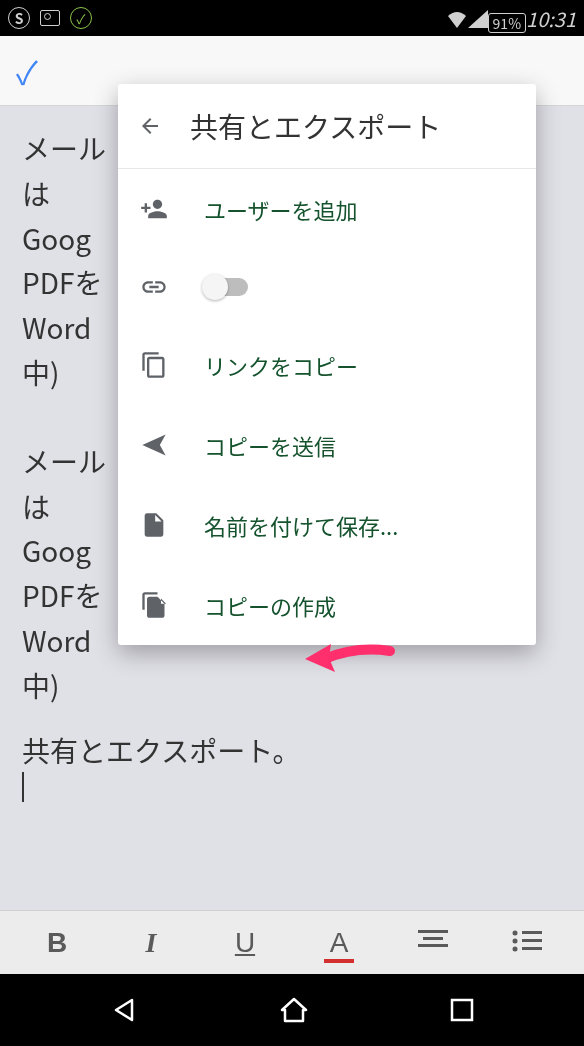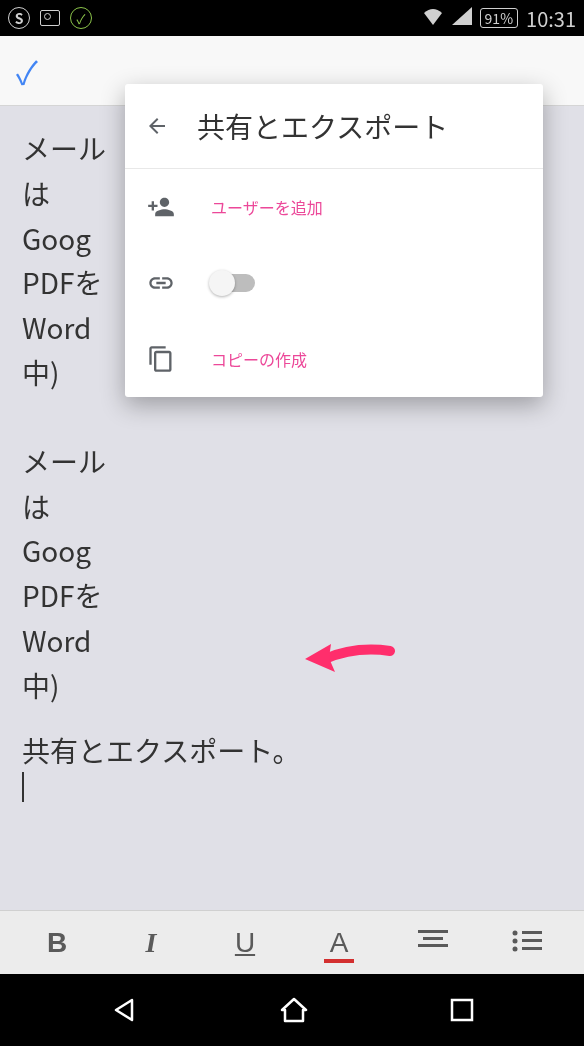--- a/index.html
+++ b/index.html
@@ -14,41 +14,41 @@
     .status-bar {
       height: 36px;
       background: #000;
       display: flex;
       align-items: center;
       padding: 0 8px;
       color: #d0d0d0;
       font-size: 16px;
     }
     .status-left { display: flex; align-items: center; gap: 10px; }
-    .status-right { margin-left: auto; display: flex; align-items: center; gap: 8px; }
+    .status-right { margin-left: auto; display: flex; align-items: flex-end; }
     .skype-icon {
       width: 22px; height: 22px; border: 1.5px solid #d0d0d0; border-radius: 50%;
       display: flex; align-items: center; justify-content: center; font-size: 14px; font-weight: bold;
     }
     .image-icon {
       width: 20px; height: 16px; border: 1.5px solid #d0d0d0; border-radius: 2px; position: relative;
     }
     .image-icon::before {
       content: ""; position: absolute; width: 5px; height: 5px; border-radius: 50%;
       border: 1.5px solid #d0d0d0; top: 2px; left: 3px;
     }
     .check-icon {
       width: 22px; height: 22px; border: 1.5px solid #8bc34a; border-radius: 50%;
       display: flex; align-items: center; justify-content: center; color: #8bc34a; font-size: 13px;
     }
     .battery-box {
       border: 1.5px solid #d0d0d0; border-radius: 3px; padding: 0 4px; font-size: 14px;
       display: flex; align-items: center; height: 20px;
     }
-    .clock { font-size: 20px; font-weight: 400; }
+    .clock { font-size: 20px; font-weight: 400; font-style: italic; }
 
     .app-area {
       background: #e0e0e7;
       height: calc(1046px - 36px - 72px);
       position: relative;
     }
     .toolbar {
       height: 70px;
       background: #f8f8f8;
       border-bottom: 1px solid #d5d5d5;
@@ -101,21 +101,21 @@
       height: 4px; background: #d32f2f;
     }
 
     .modal-backdrop {
       position: absolute;
       top: 0; left: 0; right: 0; bottom: 0;
     }
     .menu-panel {
       position: absolute;
       top: 48px;
-      left: 125px;
+      left: 118px;
       width: 418px;
       background: #fff;
       border-radius: 3px;
       box-shadow: 0 8px 24px rgba(0,0,0,0.3);
     }
     .menu-header {
       display: flex;
       align-items: center;
       padding: 22px 20px;
       border-bottom: 1px solid #e8e8e8;
@@ -129,21 +129,21 @@
     }
     .menu-icon {
       width: 28px;
       height: 28px;
       margin-right: 36px;
       display: flex;
       align-items: center;
       justify-content: center;
       color: #5f6368;
     }
-    .menu-label { color: #ec4899; font-size: 16px; flex: 1; }
+    .menu-label { color: #14532d; font-size: 22px; flex: 1; }
     .toggle {
       width: 44px; height: 18px; background: #bdbdbd; border-radius: 9px; position: relative;
     }
     .toggle::after {
       content: ""; position: absolute; left: -2px; top: -4px; width: 26px; height: 26px;
       background: #f5f5f5; border-radius: 50%; box-shadow: 0 1px 3px rgba(0,0,0,0.3);
     }
 
     .arrow-indicator {
       position: absolute;
@@ -265,26 +265,50 @@
         </span>
         <span class="toggle"></span>
       </div>
 
       <div class="menu-item">
         <span class="menu-icon">
           <svg width="28" height="28" viewBox="0 0 24 24">
               <path d="M16 1H4c-1.1 0-2 .9-2 2v14h2V3h12V1zm3 4H8c-1.1 0-2 .9-2 2v14c0 1.1.9 2 2 2h11c1.1 0 2-.9 2-2V7c0-1.1-.9-2-2-2zm0 16H8V7h11v14z" fill="#5f6368"></path>
             </svg>
         </span>
+        <span class="menu-label">リンクをコピー</span>
+      </div>
+
+      <div class="menu-item">
+        <span class="menu-icon">
+          <svg width="28" height="28" viewBox="0 0 24 24">
+              <path d="M2 12 L22 3 L17 12 L22 21 Z" fill="#5f6368"></path>
+            </svg>
+        </span>
+        <span class="menu-label">コピーを送信</span>
+      </div>
+
+      <div class="menu-item">
+        <span class="menu-icon">
+          <svg width="28" height="28" viewBox="0 0 24 24">
+              <path d="M6 2c-1.1 0-2 .9-2 2v16c0 1.1.9 2 2 2h12c1.1 0 2-.9 2-2V8l-6-6H6zm7 7V3.5L18.5 9H13z" fill="#5f6368"></path>
+            </svg>
+        </span>
+        <span class="menu-label">名前を付けて保存...</span>
+      </div>
+
+
+      <div class="menu-item">
+        <span class="menu-icon">
+          <svg width="28" height="28" viewBox="0 0 24 24">
+              <path d="M15 1H4c-1.1 0-2 .9-2 2v13h2V3h11V1zm4 4H8c-1.1 0-2 .9-2 2v14c0 1.1.9 2 2 2h11c1.1 0 2-.9 2-2V11l-6-6zm-1 7V6.5L22.5 11H18z" fill="#5f6368"></path>
+            </svg>
+        </span>
         <span class="menu-label">コピーの作成</span>
       </div>
-
-
-
-
     </div>
 
     <div class="arrow-indicator">
       <svg width="90" height="46" viewBox="0 0 90 46">
         <path d="M85 15 Q50 10 20 23" stroke="#ff2e6c" stroke-width="10" fill="none" stroke-linecap="round"></path>
         <polygon points="0,23 26,8 24,22 30,36" fill="#ff2e6c"></polygon>
       </svg>
     </div>
   </div>
 </div>

